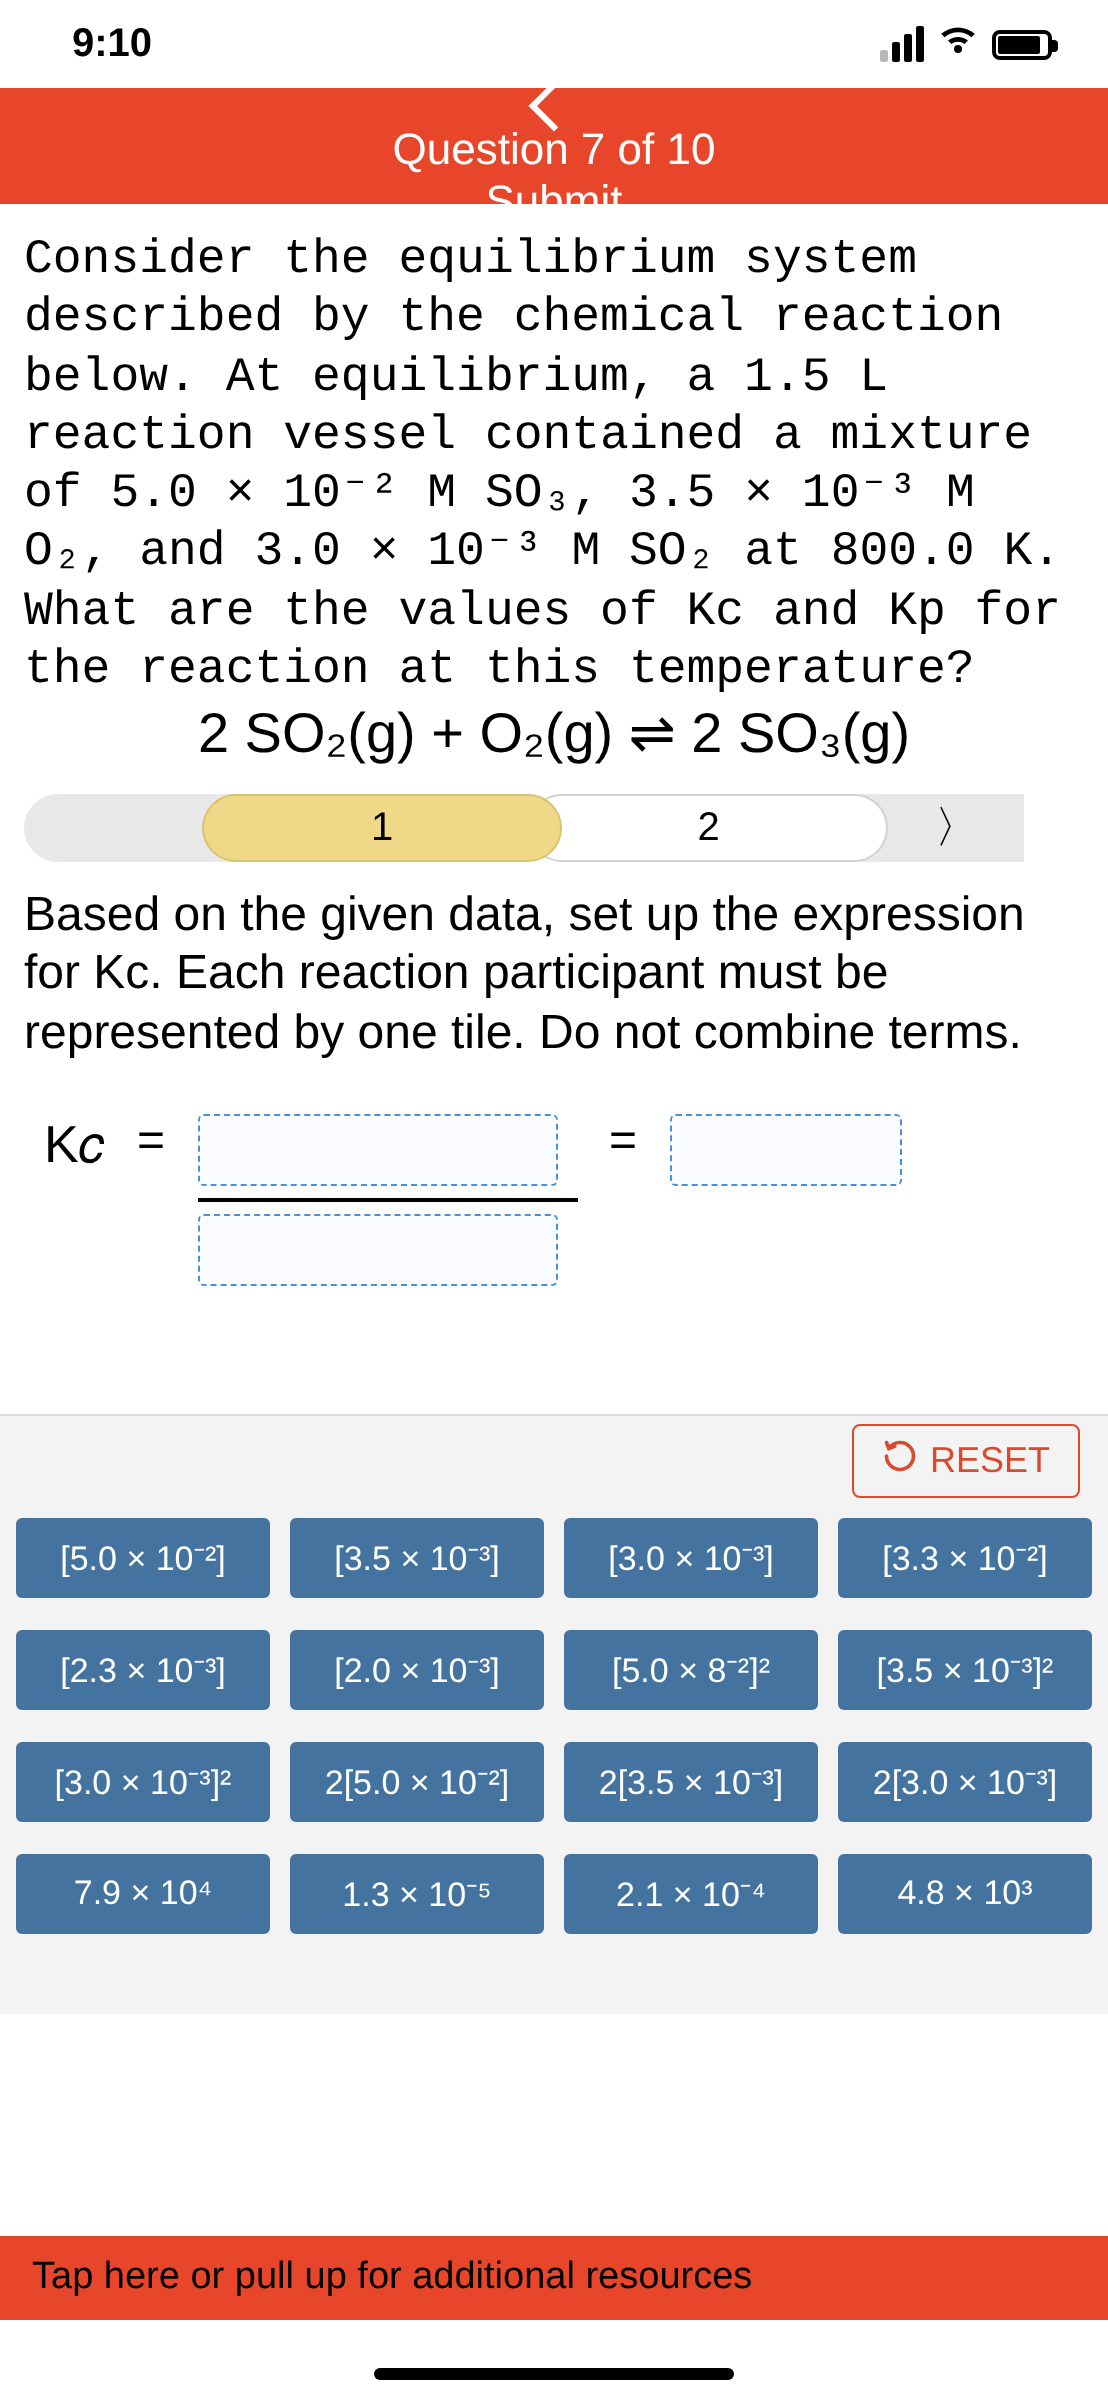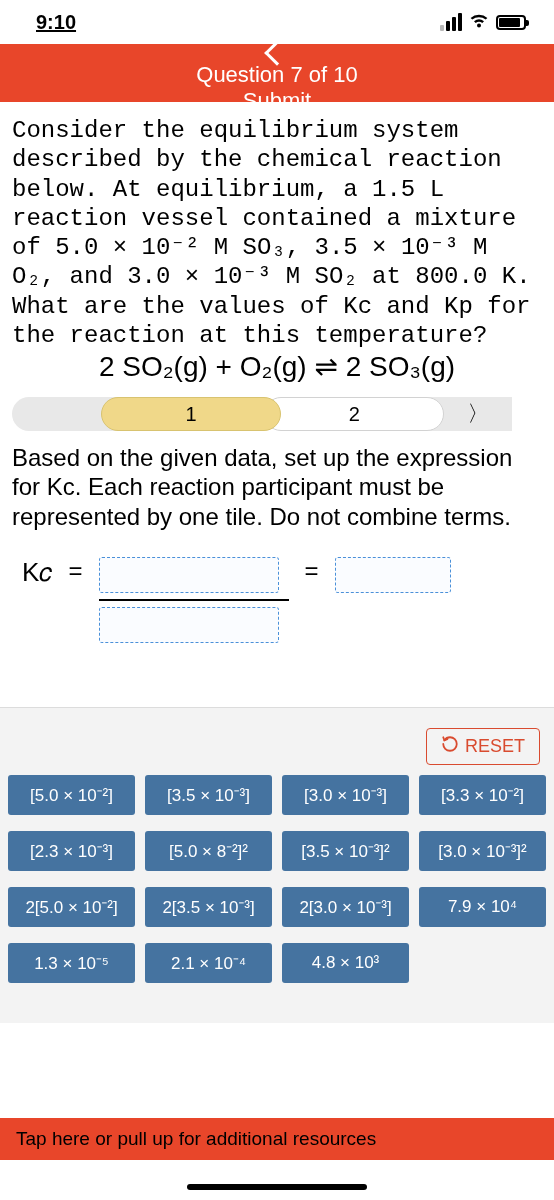--- a/index.html
+++ b/index.html
@@ -1,17 +1,17 @@
 <!DOCTYPE html>
 <html><head>
   <meta charset="utf-8">
   <style>
     * { box-sizing: border-box; margin: 0; padding: 0; }
     body { width: 554px; height: 1200px; font-family: -apple-system, Helvetica, Arial, sans-serif; background:#fff; position: relative; overflow: hidden; }
-    .status-bar { height: 44px; display: flex; align-items: center; justify-content: space-between; padding: 0 28px 0 36px; font-weight:600; font-size: 20px; text-decoration: underline; }
+    .status-bar { height: 44px; display: flex; align-items: center; justify-content: space-between; padding: 0 28px 0 36px; font-weight:600; font-size: 20px; }
     .status-right { display:flex; align-items:center; gap:6px; }
     .signal-bars { display:flex; align-items:flex-end; gap:2px; }
     .signal-bars span { width:4px; background:#000; border-radius:1px; }
     .signal-bars span.dim { background:#b8b8b8; }
     .signal-bars span:nth-child(1){height:6px}
     .signal-bars span:nth-child(2){height:10px}
     .signal-bars span:nth-child(3){height:14px}
     .signal-bars span:nth-child(4){height:18px}
     .wifi { font-size:20px; line-height:1; }
     .battery { width:30px; height:15px; border:2px solid #000; border-radius:4px; position:relative; }
@@ -36,21 +36,21 @@
     .instruction2 { font-size:24px; line-height:1.22; margin-top:22px; }
 
     .kc-row { display:flex; align-items:flex-start; gap:16px; margin:26px 10px 10px 10px; }
     .kc-label { font-size:26px; }
     .frac { display:flex; flex-direction:column; gap:6px; }
     .slot { width:180px; height:36px; border:1.5px dashed #4a90d9; border-radius:3px; background:#fafcff; }
     .frac-line { width:190px; height:2px; background:#000; }
     .eq-sign { font-size:24px; }
     .result-slot { width:116px; height:36px; border:1.5px dashed #4a90d9; border-radius:3px; background:#fafcff; }
 
-    .tiles-area { background:#f3f3f3; border-top:1px solid #dcdcdc; margin-top:34px; padding:16px 8px 40px 8px; }
+    .tiles-area { background:#f3f3f3; border-top:1px solid #dcdcdc; margin-top:34px; padding:0 8px 40px 8px; }
     .reset-row { display:flex; justify-content:flex-end; padding:4px 6px 10px 0; }
     .reset-btn { border:1.5px solid #d94b2f; color:#d94b2f; background:transparent; border-radius:4px; padding:6px 14px; font-size:18px; display:flex; align-items:center; gap:6px; }
     .reset-icon { display:inline-block; }
 
     .tiles-grid { display:grid; grid-template-columns: repeat(4, 1fr); gap:16px 10px; }
     .tile { background:#4573a0; color:#fff; border-radius:3px; height:40px; display:flex; align-items:center; justify-content:center; font-size:17px; padding:0 4px; white-space:nowrap; }
 
     .footer-bar { position:absolute; bottom:40px; left:0; right:0; background:#e8462a; color:#000000; height:42px; display:flex; align-items:center; padding:18px 16px; font-size:19px; }
     .home-indicator { position:absolute; bottom:10px; left:50%; transform:translateX(-50%); width:180px; height:6px; background:#000; border-radius:3px; }
   </style>
@@ -124,20 +124,21 @@
       </span>
       <span>RESET</span>
     </button>
   </div>
   <div class="tiles-grid">
     <div class="tile">[5.0 × 10⁻²]</div>
     <div class="tile">[3.5 × 10⁻³]</div>
     <div class="tile">[3.0 × 10⁻³]</div>
     <div class="tile">[3.3 × 10⁻²]</div>
     <div class="tile">[2.3 × 10⁻³]</div>
+    <div class="tile">[2.0 × 10⁻³]</div>
     <div class="tile">[5.0 × 8⁻²]²</div>
     <div class="tile">[3.5 × 10⁻³]²</div>
     <div class="tile">[3.0 × 10⁻³]²</div>
     <div class="tile">2[5.0 × 10⁻²]</div>
     <div class="tile">2[3.5 × 10⁻³]</div>
     <div class="tile">2[3.0 × 10⁻³]</div>
     <div class="tile">7.9 × 10⁴</div>
     <div class="tile">1.3 × 10⁻⁵</div>
     <div class="tile">2.1 × 10⁻⁴</div>
     <div class="tile">4.8 × 10³</div>

